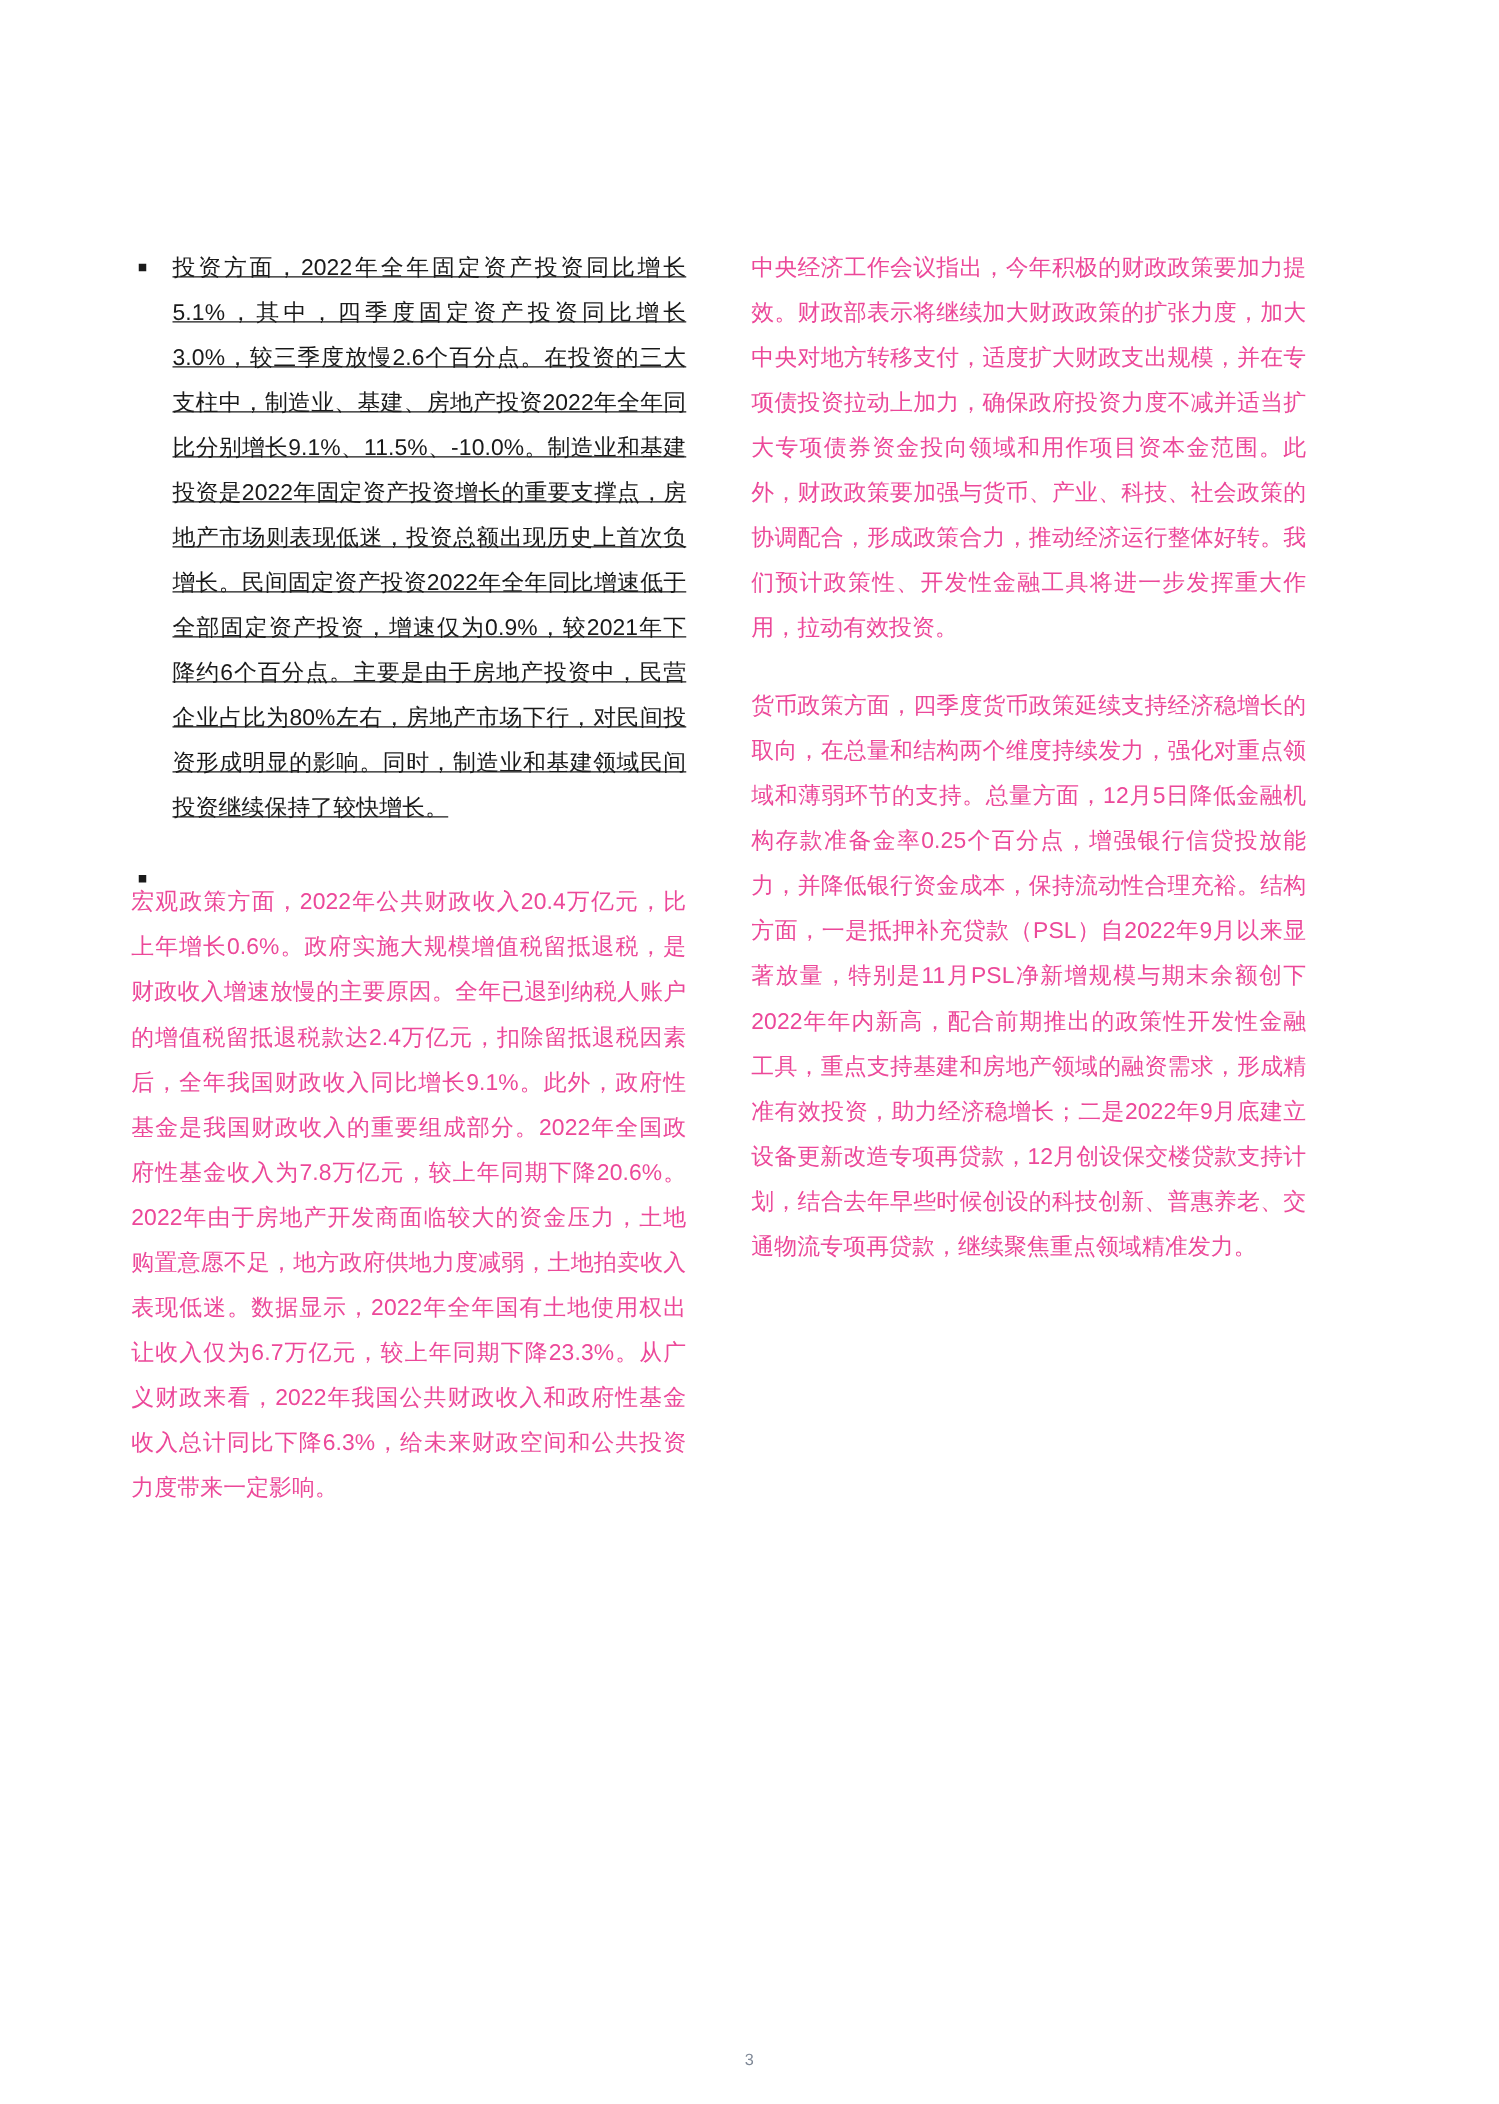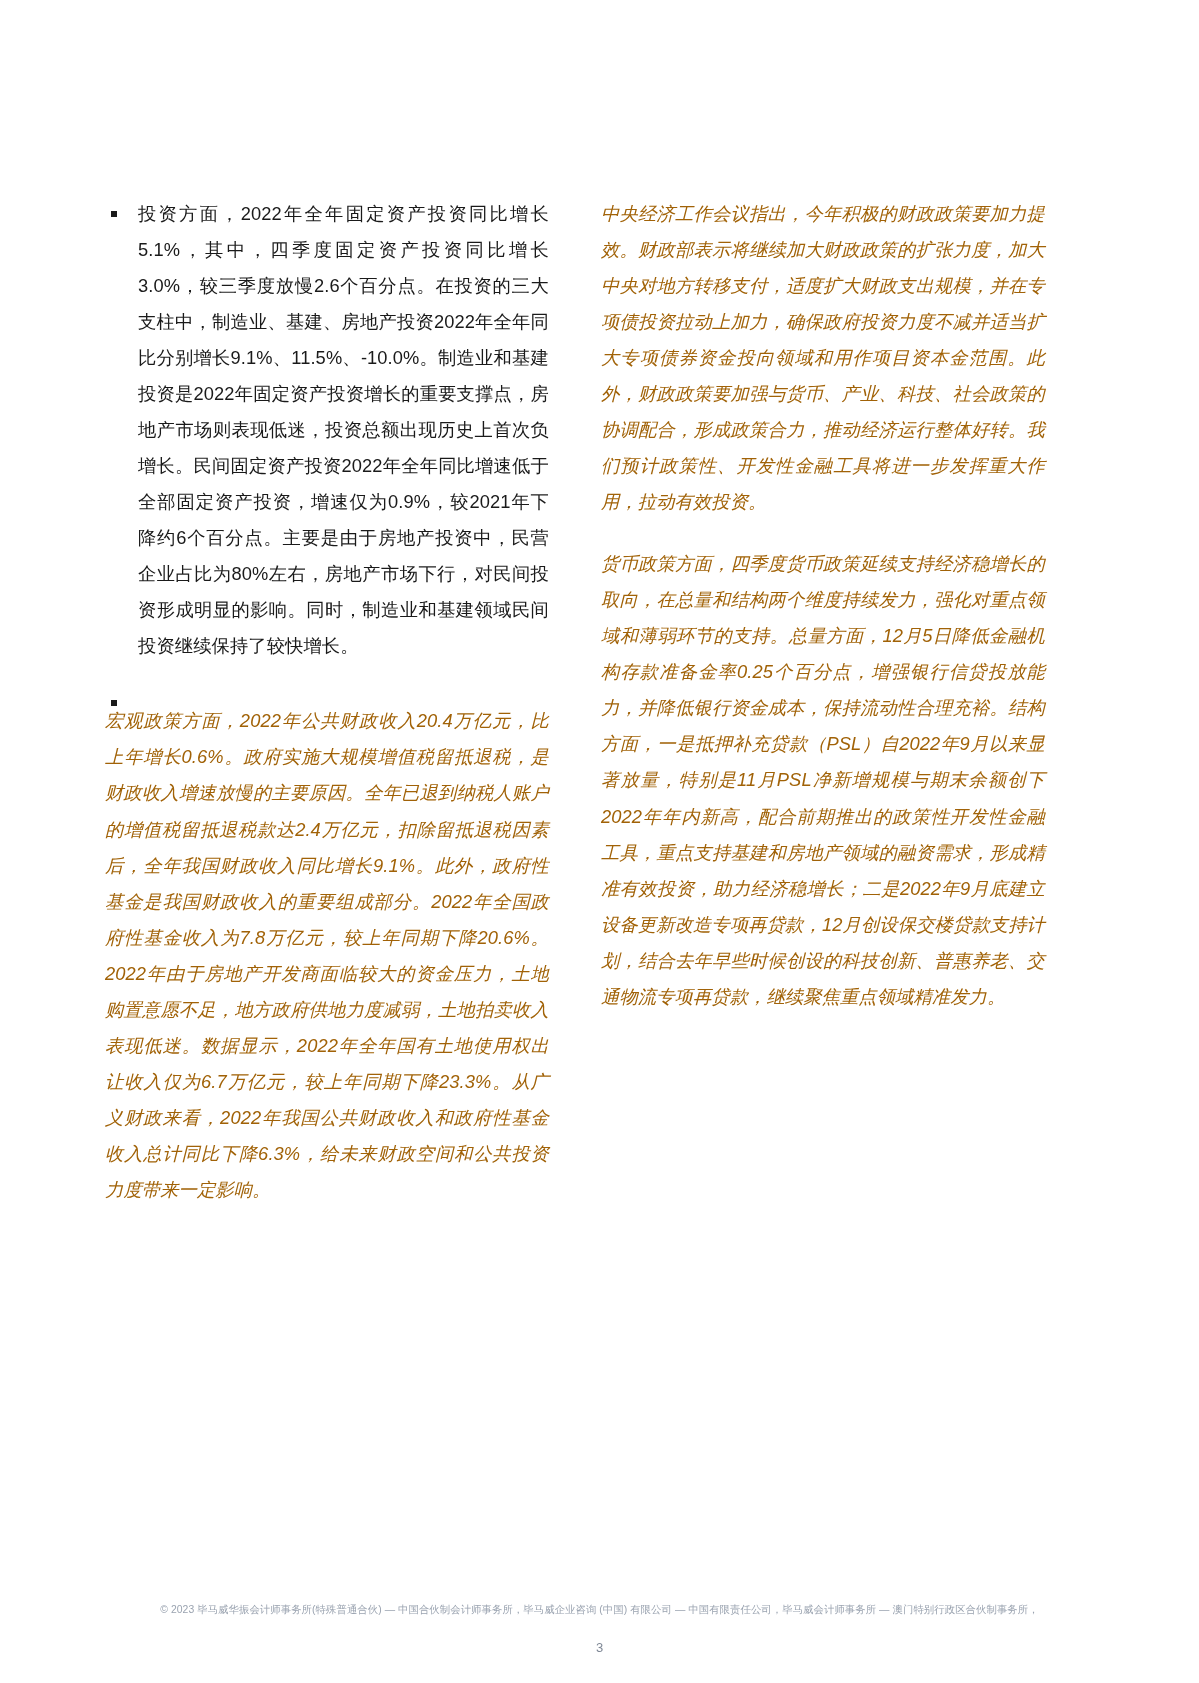--- a/index.html
+++ b/index.html
@@ -32,20 +32,21 @@
     align-items: flex-start;
   }
   .col {
     width: 444px;
     flex: 0 0 444px;
   }
   .bullet-list {
     margin: 0;
     padding: 0;
     list-style: none;
+    text-decoration: underline;
   }
   .bullet-item {
     position: relative;
     padding-left: 33px;
     margin-bottom: 21px;
     font-size: 18.3px;
     line-height: 1.97;
     text-align: justify;
     text-justify: inter-ideograph;
     letter-spacing: 0.1px;
@@ -63,22 +64,21 @@
     background: #1a1a1a;
     display: block;
   }
   .para {
     font-size: 18.3px;
     line-height: 1.97;
     text-align: justify;
     text-justify: inter-ideograph;
     letter-spacing: 0.1px;
     margin: 0 0 26px 0;
-    color: #a16207;
-    font-style: italic;
+    color: #ec4899;
   }
   .para:last-child {
     margin-bottom: 0;
   }
   .spacer-after-bullets {
     height: 18px;
   }
   .footer {
     position: absolute;
     left: 0;
@@ -125,18 +125,17 @@
     </div>
 
     <div class="col">
       <p class="para">中央经济工作会议指出，今年积极的财政政策要加力提效。财政部表示将继续加大财政政策的扩张力度，加大中央对地方转移支付，适度扩大财政支出规模，并在专项债投资拉动上加力，确保政府投资力度不减并适当扩大专项债券资金投向领域和用作项目资本金范围。此外，财政政策要加强与货币、产业、科技、社会政策的协调配合，形成政策合力，推动经济运行整体好转。我们预计政策性、开发性金融工具将进一步发挥重大作用，拉动有效投资。</p>
       <p class="para">货币政策方面，四季度货币政策延续支持经济稳增长的取向，在总量和结构两个维度持续发力，强化对重点领域和薄弱环节的支持。总量方面，12月5日降低金融机构存款准备金率0.25个百分点，增强银行信贷投放能力，并降低银行资金成本，保持流动性合理充裕。结构方面，一是抵押补充贷款（PSL）自2022年9月以来显著放量，特别是11月PSL净新增规模与期末余额创下2022年年内新高，配合前期推出的政策性开发性金融工具，重点支持基建和房地产领域的融资需求，形成精准有效投资，助力经济稳增长；二是2022年9月底建立设备更新改造专项再贷款，12月创设保交楼贷款支持计划，结合去年早些时候创设的科技创新、普惠养老、交通物流专项再贷款，继续聚焦重点领域精准发力。</p>
     </div>
 
   </div>
 
   <div class="footer">
-    <div class="footer-line">© 2023 毕马威华振会计师事务所(特殊普通合伙) — 中国合伙制会计师事务所，毕马威企业咨询 (中国) 有限公司 — 中国有限责任公司，毕马威会计师事务所 — 澳门特别行政区合伙制事务所，</div>
   </div>
 
   <div class="page-number">3</div>
 
 </div>
 
 </body></html>

